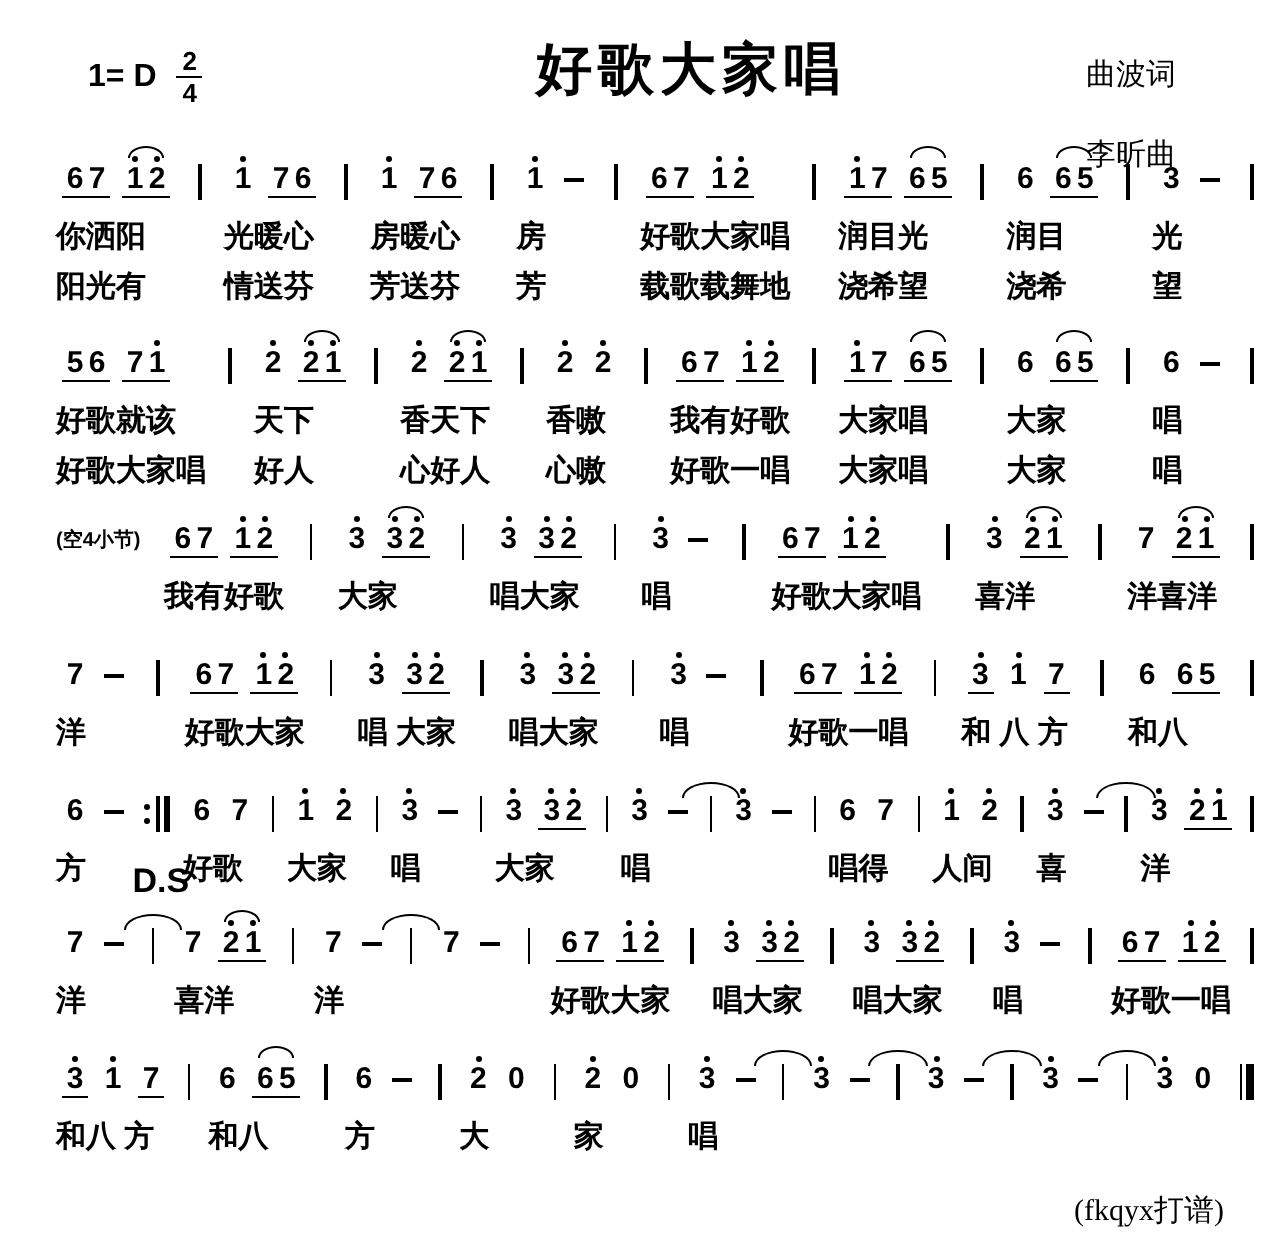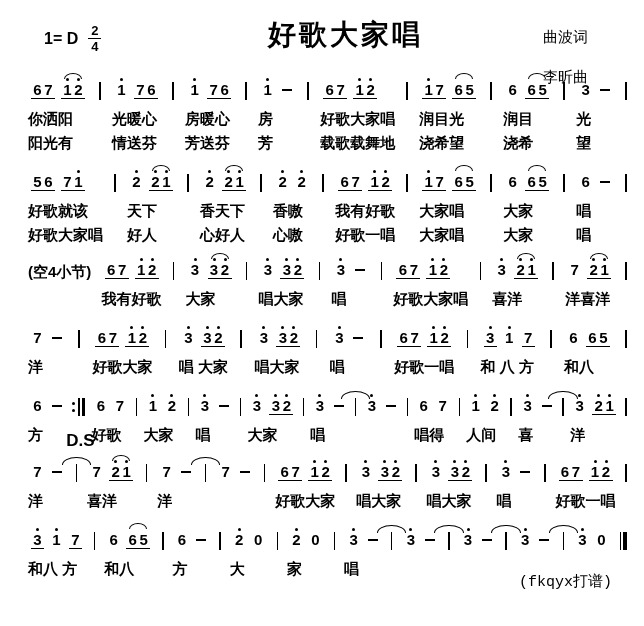--- a/index.html
+++ b/index.html
@@ -7,24 +7,24 @@
         font-family:"Liberation Sans",sans-serif;color:#000;}
   
   .keysig{position:absolute;left:44px;top:24px;font-size:16px;font-weight:700;display:flex;align-items:center;}
   .fr{display:inline-flex;flex-direction:column;align-items:center;margin-left:10px;line-height:1;}
   .frt{font-size:13px;font-weight:700;border-bottom:1.4px solid #000;padding:0 3px 1px;}
   .frb{font-size:13px;font-weight:700;padding-top:1px;}
   .title{position:absolute;left:0;right:0;top:16px;text-align:center;font-size:28px;font-weight:700;letter-spacing:3px;margin-left:47px;}
   .credit{position:absolute;right:56px;font-size:15px;font-family:Liberation Mono, monospace;}
   .credit.l1{top:28px;} .credit.l2{top:68px;text-align:right;}
   .tempo{position:absolute;left:40px;top:57px;font-size:14px;font-family:"Liberation Serif",serif;}
-  .footer{position:absolute;right:32px;top:572px;font-size:15px;font-family:Liberation Mono, monospace;}
+  .footer{position:absolute;right:32px;top:596px;font-size:15px;font-family:Liberation Serif, serif;}
   
   .mline{position:absolute;left:28px;right:16px;display:flex;justify-content:space-between;align-items:flex-start;}
-  .prefix{font-size:15px;font-weight:700;white-space:nowrap;padding-top:5px;}
+  .prefix{font-size:10px;font-weight:700;white-space:nowrap;padding-top:5px;}
   .measure{display:flex;flex-direction:column;}
   .notes{display:flex;align-items:flex-start;height:24px;}
   .grp{display:flex;position:relative;padding:0 1px;margin:0 3px;}
   .grp.ul{border-bottom:1.6px solid #000;}
   .note{display:flex;flex-direction:column;align-items:center;min-width:11px;}
   .odot{width:3px;height:3px;border-radius:50%;background:#000;margin-bottom:1px;visibility:hidden;}
   .note.hi .odot{visibility:visible;}
   .d{font-size:15px;font-weight:700;line-height:16px;}
   .dashg{width:10px;height:2px;background:#000;margin-top:7px;}
   .arc{position:absolute;top:-5px;left:3px;right:3px;height:5px;

